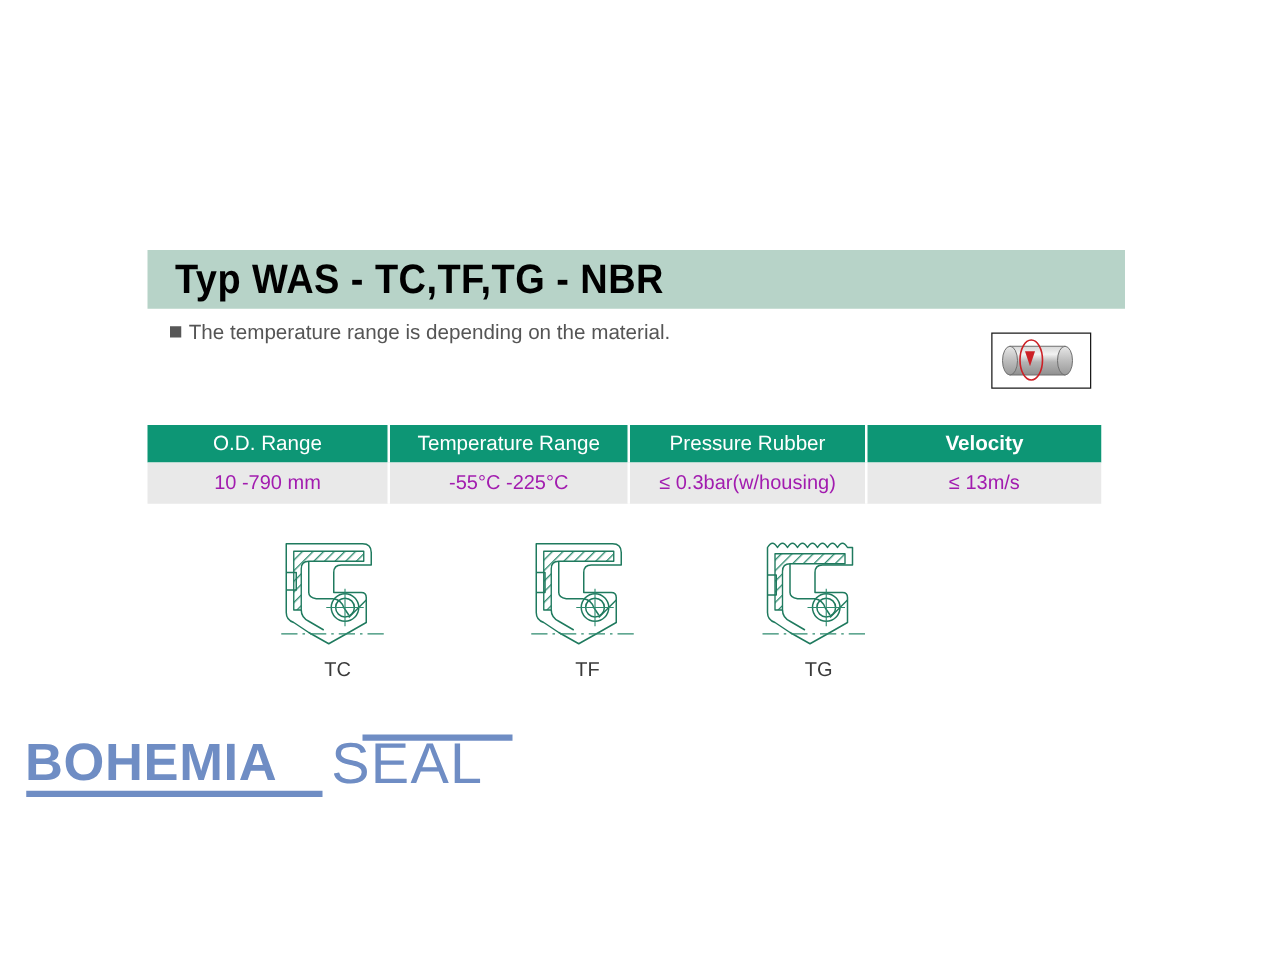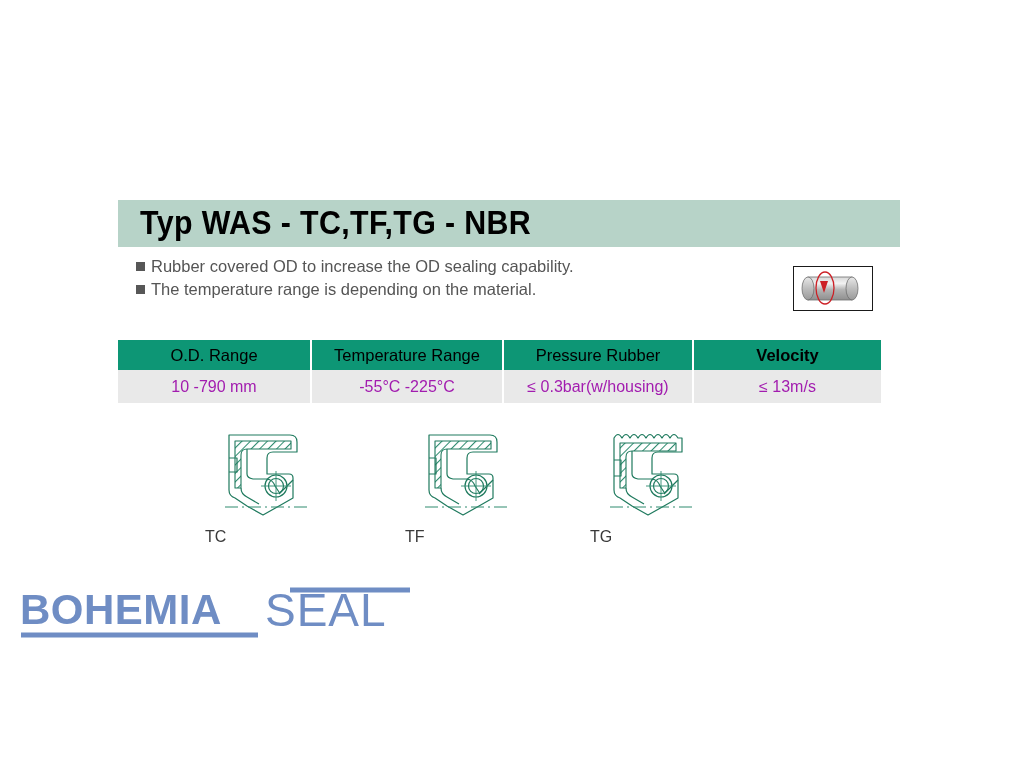--- a/index.html
+++ b/index.html
@@ -85,21 +85,21 @@
   #spec-table {
     position: absolute;
     left: 118px;
     top: 340px;
     width: 757px;
     border-collapse: collapse;
     table-layout: fixed;
   }
   #spec-table th {
     background: #0d9675;
-    color: #000000;
+    color: #ffffff;
     font-size: 16.5px;
     font-weight: normal;
     height: 30px;
     text-align: center;
     border-right: 2px solid #ffffff;
     padding: 0;
   }
   #spec-table th:last-child { border-right: none; font-weight: bold; }
   #spec-table td {
     background: #e9e9e9;
@@ -109,21 +109,21 @@
     text-align: center;
     border-right: 2px solid #ffffff;
     padding: 0;
   }
   #spec-table td:last-child { border-right: none; }
 
   
   .seal-fig {
     position: absolute;
     width: 130px;
-    text-align: left;
+    text-align: center;
   }
   #fig-tc { left: 205px; top: 418px; }
   #fig-tf { left: 405px; top: 418px; }
   #fig-tg { left: 590px; top: 418px; }
   .seal-fig svg { display: block; margin: 0 auto; }
   .seal-label {
     font-size: 16px;
     color: #3a3a3a;
     margin-top: 2px;
   }
@@ -139,24 +139,20 @@
   #logo svg { display: block; }
 </style>
 </head>
 <body>
 
 <div id="title-band">
   <div id="title-text" style="transform: translateY(-52%) scaleX(0.92);">Typ WAS - TC,TF,TG - NBR</div>
 </div>
 
 <div id="features">
-  <div class="feature-row">
-    <span class="bullet-square"></span>
-    <span class="feature-text">Rubber covered OD to increase the OD sealing capability.</span>
-  </div>
   <div class="feature-row">
     <span class="bullet-square"></span>
     <span class="feature-text">The temperature range is depending on the material.</span>
   </div>
 </div>
 
 <div id="shaft-icon-box">
   <svg width="77" height="42" viewBox="0 0 77 42">
     <defs>
       <linearGradient id="shaftGrad" x1="0" y1="0" x2="0" y2="1">

